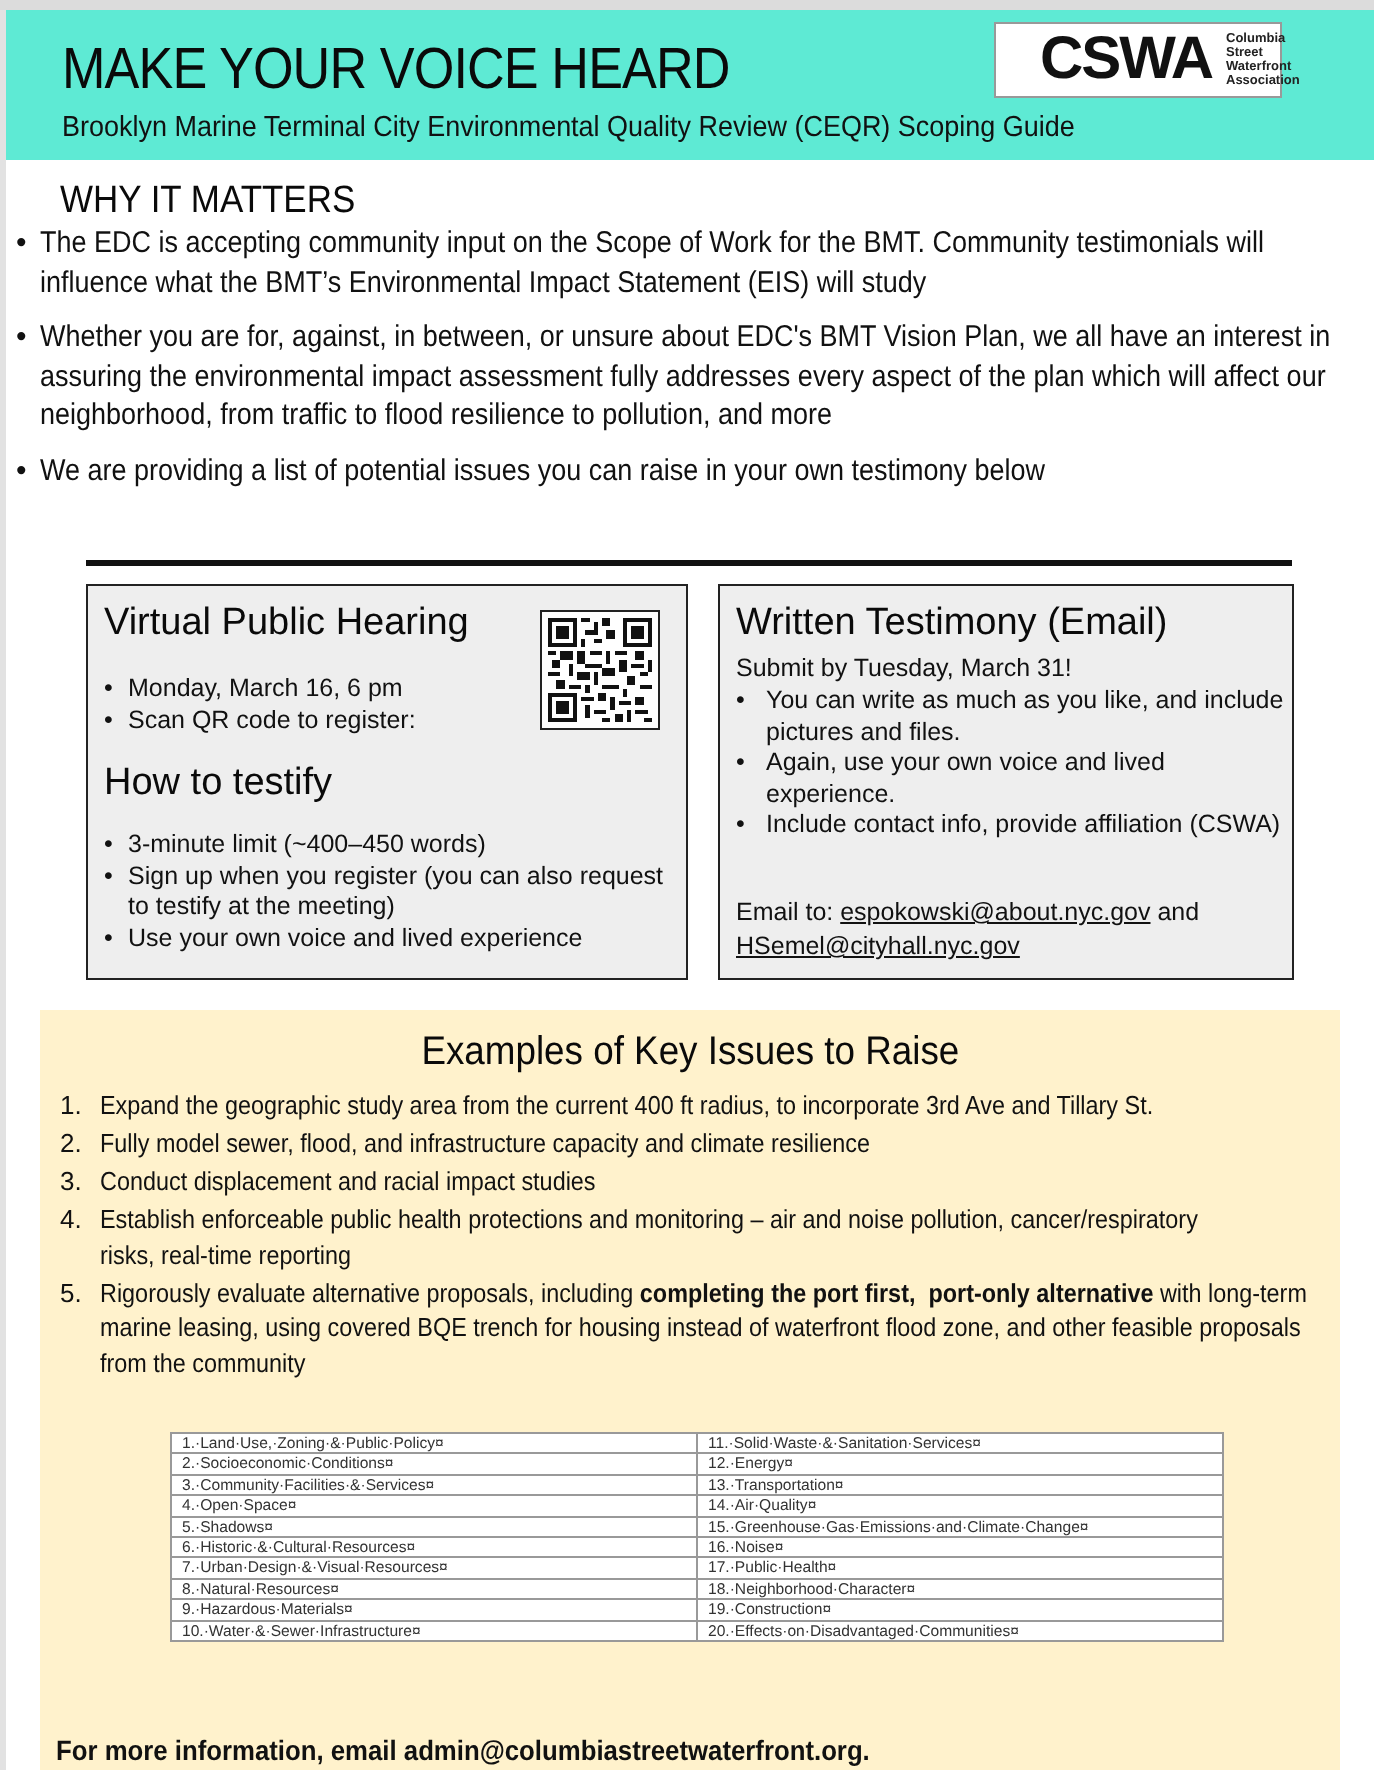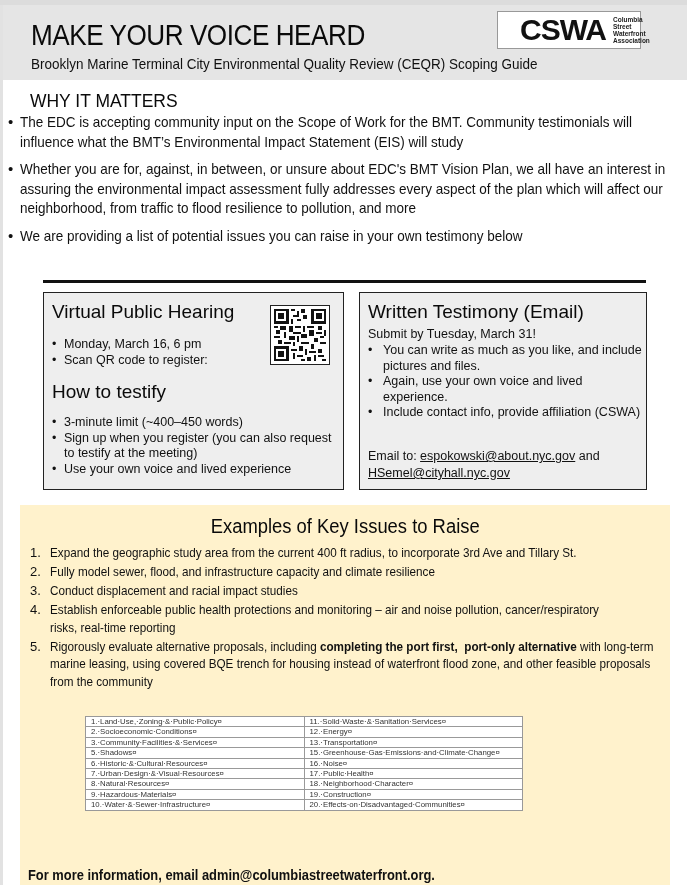--- a/index.html
+++ b/index.html
@@ -1,21 +1,21 @@
 <!DOCTYPE html>
 <html><head>
 <meta charset="utf-8">
 <style>
   * { box-sizing: border-box; margin: 0; padding: 0; }
   html, body { width: 687px; height: 885px; overflow: hidden; background: #ffffff; }
   body { font-family: "Liberation Sans", sans-serif; color: #111; position: relative; }
   .topstrip { position: absolute; left: 0; top: 0; width: 687px; height: 5px; background: #dcdcdc; }
   .leftline { position: absolute; left: 0; top: 5px; width: 3px; height: 880px; background: #e2e2e2; }
 
-  .header { position: absolute; left: 3px; top: 5px; width: 684px; height: 75px; background: #e5e5e5; }
+  .header { position: absolute; left: 3px; top: 5px; width: 684px; height: 75px; background: #5eead4; }
   .title { position: absolute; left: 28px; top: 14px; font-size: 29px; font-weight: normal; letter-spacing: -0.5px; color: #0a0a0a; transform: scaleX(0.9); transform-origin: left; white-space: nowrap; }
   .subtitle { position: absolute; left: 28px; top: 51px; font-size: 14.5px; color: #111; white-space: nowrap; transform: scaleX(0.93); transform-origin: left; }
   .logo { position: absolute; left: 494px; top: 6px; width: 144px; height: 38px; background: #fff; border: 1px solid #999; display: flex; align-items: center; padding-left: 22px; }
   .logo-main { font-size: 30px; font-weight: bold; letter-spacing: -1px; color: #111; line-height: 1; }
   .logo-sep { width: 1px; height: 28px; background: #444; margin: 0 3px 0 4px; }
   .logo-sub { font-size: 6.5px; line-height: 7px; font-weight: bold; color: #222; }
 
   .why-title { position: absolute; left: 30px; top: 90px; font-size: 19px; font-weight: normal; color: #0a0a0a; transform: scaleX(0.92); transform-origin: left; white-space: nowrap; }
   .why-list { position: absolute; left: 8px; top: 112px; width: 670px; list-style: none; }
   .why-list li { position: relative; padding-left: 12px; font-size: 15px; line-height: 19.5px; margin-bottom: 8px; color: #111; }
@@ -48,21 +48,21 @@
   .issues-title { position: absolute; left: 0; width: 650px; top: 10px; text-align: center; font-size: 20px; color: #0a0a0a; }
   .issues-title span { display: inline-block; transform: scaleX(0.92); }
   .issues-list { position: absolute; left: 10px; top: 39px; width: 660px; list-style: none; }
   .issues-list li { position: relative; padding-left: 20px; font-size: 13px; line-height: 17.5px; color: #111; margin-bottom: 1.5px; }
   .issues-list li .n { position: absolute; left: 0; top: 0; }
   .issues-list li .t { display: block; transform: scaleX(0.9); transform-origin: left; width: 690px; }
   .issues-list li b { font-weight: bold; }
   .complete { position: absolute; left: 0; width: 650px; top: 184px; text-align: center; font-size: 13.5px; font-weight: bold; color: #111; }
   .complete span { display: inline-block; transform: scaleX(0.9); }
 
-  .areas { position: absolute; left: 65px; top: 211px; width: 438px; border-collapse: collapse; background: #fff; border: 1.5px solid #777; }
+  .areas { position: absolute; left: 65px; top: 211px; width: 527px; border-collapse: collapse; background: #fff; border: 1.5px solid #777; }
   .areas td { border: 1px solid #999; font-size: 7.8px; line-height: 9.4px; padding: 0 5px; color: #333; width: 50%; white-space: nowrap; }
 
   .ceqr { position: absolute; left: 0; width: 650px; top: 327px; text-align: center; font-size: 13.5px; font-weight: bold; color: #111; }
   .ceqr span { display: inline-block; transform: scaleX(0.92); }
   .moreinfo { position: absolute; left: 8px; top: 362px; font-size: 14px; font-weight: bold; color: #111; white-space: nowrap; }
   .moreinfo span { display: inline-block; transform: scaleX(0.92); transform-origin: left; }
 </style>
 </head>
 <body>
 
@@ -221,20 +221,24 @@
         </tr>
       <tr>
           <td>2.·Socioeconomic·Conditions¤</td>
           <td>12.·Energy¤</td>
         </tr>
       <tr>
           <td>3.·Community·Facilities·&amp;·Services¤</td>
           <td>13.·Transportation¤</td>
         </tr>
       <tr>
+          <td>4.·Open·Space¤</td>
+          <td>14.·Air·Quality¤</td>
+        </tr>
+      <tr>
           <td>5.·Shadows¤</td>
           <td>15.·Greenhouse·Gas·Emissions·and·Climate·Change¤</td>
         </tr>
       <tr>
           <td>6.·Historic·&amp;·Cultural·Resources¤</td>
           <td>16.·Noise¤</td>
         </tr>
       <tr>
           <td>7.·Urban·Design·&amp;·Visual·Resources¤</td>
           <td>17.·Public·Health¤</td>

